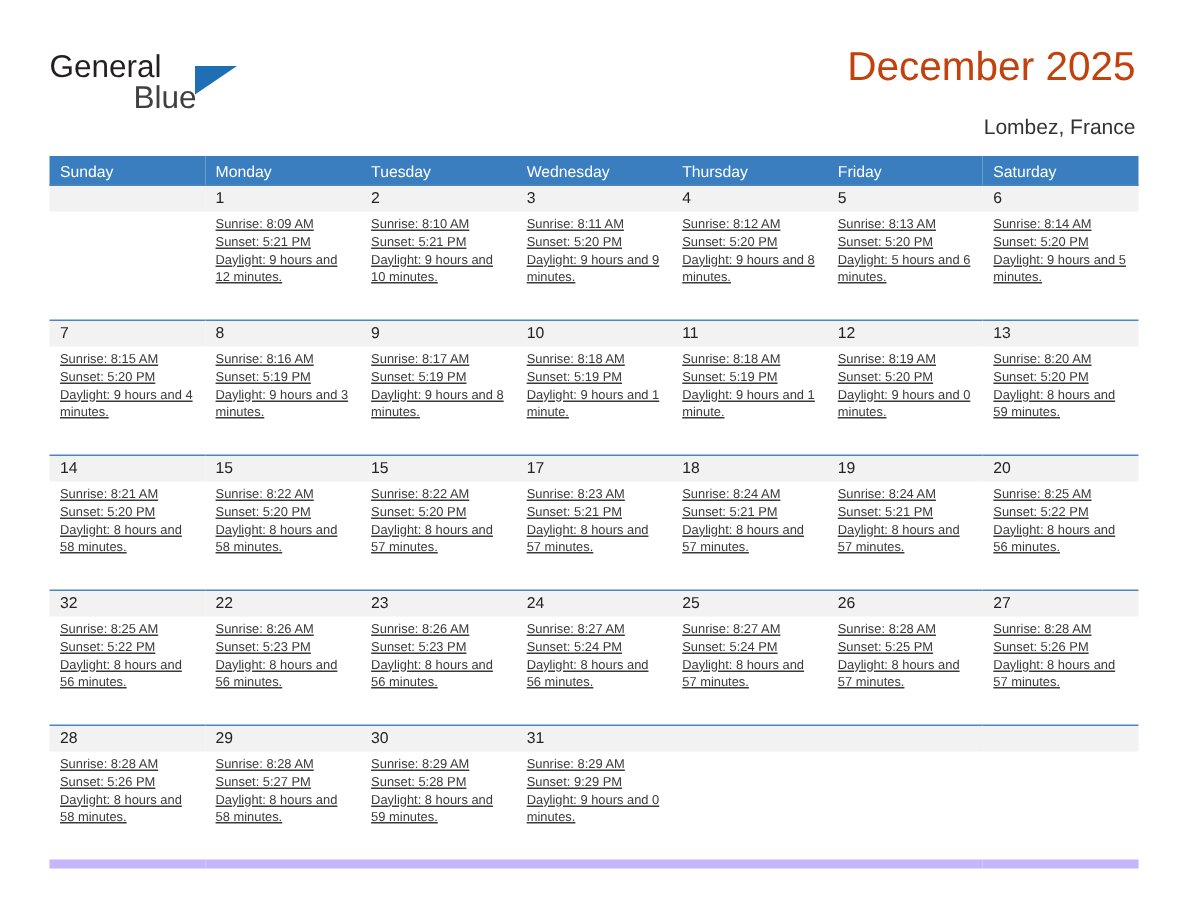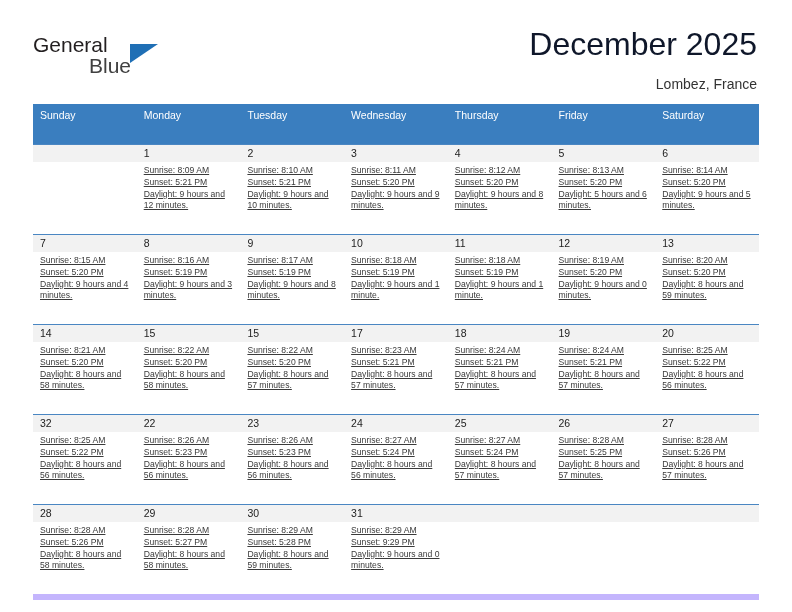--- a/index.html
+++ b/index.html
@@ -64,22 +64,22 @@
     border-bottom: 19px solid transparent;
   }
 
   .title-block {
     position: absolute;
     right: 35px;
     top: 28px;
     text-align: right;
   }
   .cal-title {
-    font-size: 32px;
-    color: #0f172a;
+    font-size: 27px;
+    color: #c2410c;
     line-height: 32px;
     white-space: nowrap;
   }
   .cal-subtitle {
     font-size: 14px;
     color: #333333;
     line-height: 20px;
     margin-top: 14px;
     white-space: nowrap;
   }
@@ -92,21 +92,21 @@
     width: 726px;
     border-collapse: collapse;
     table-layout: fixed;
   }
   .calendar th {
     background: #3a7ebf;
     color: #ffffff;
     font-size: 10.5px;
     font-weight: normal;
     text-align: left;
-    padding: 5px 0 23px 7px;
+    padding: 5px 0 2px 7px;
     height: 11px;
     vertical-align: middle;
   }
   .calendar td {
     vertical-align: top;
     padding: 0;
     border-top: 1px solid #4a86c2;
     height: 89px;
   }
   .daycell {

